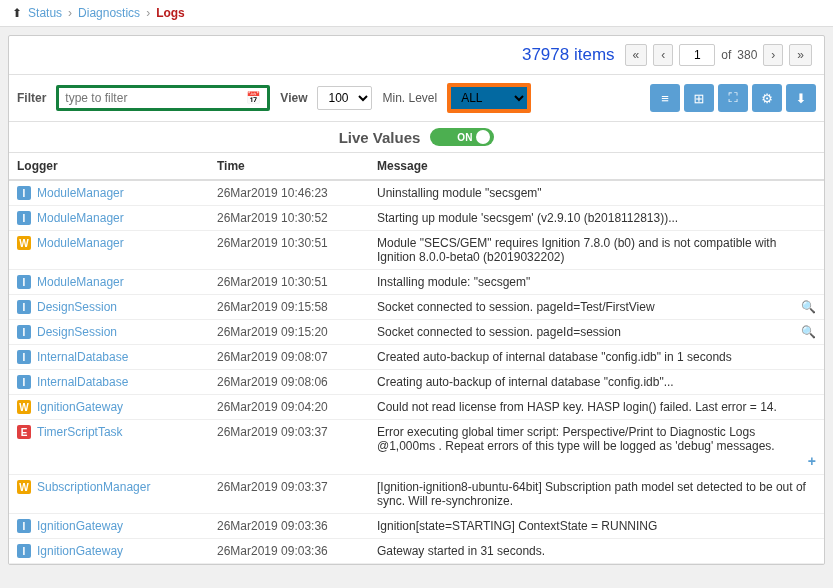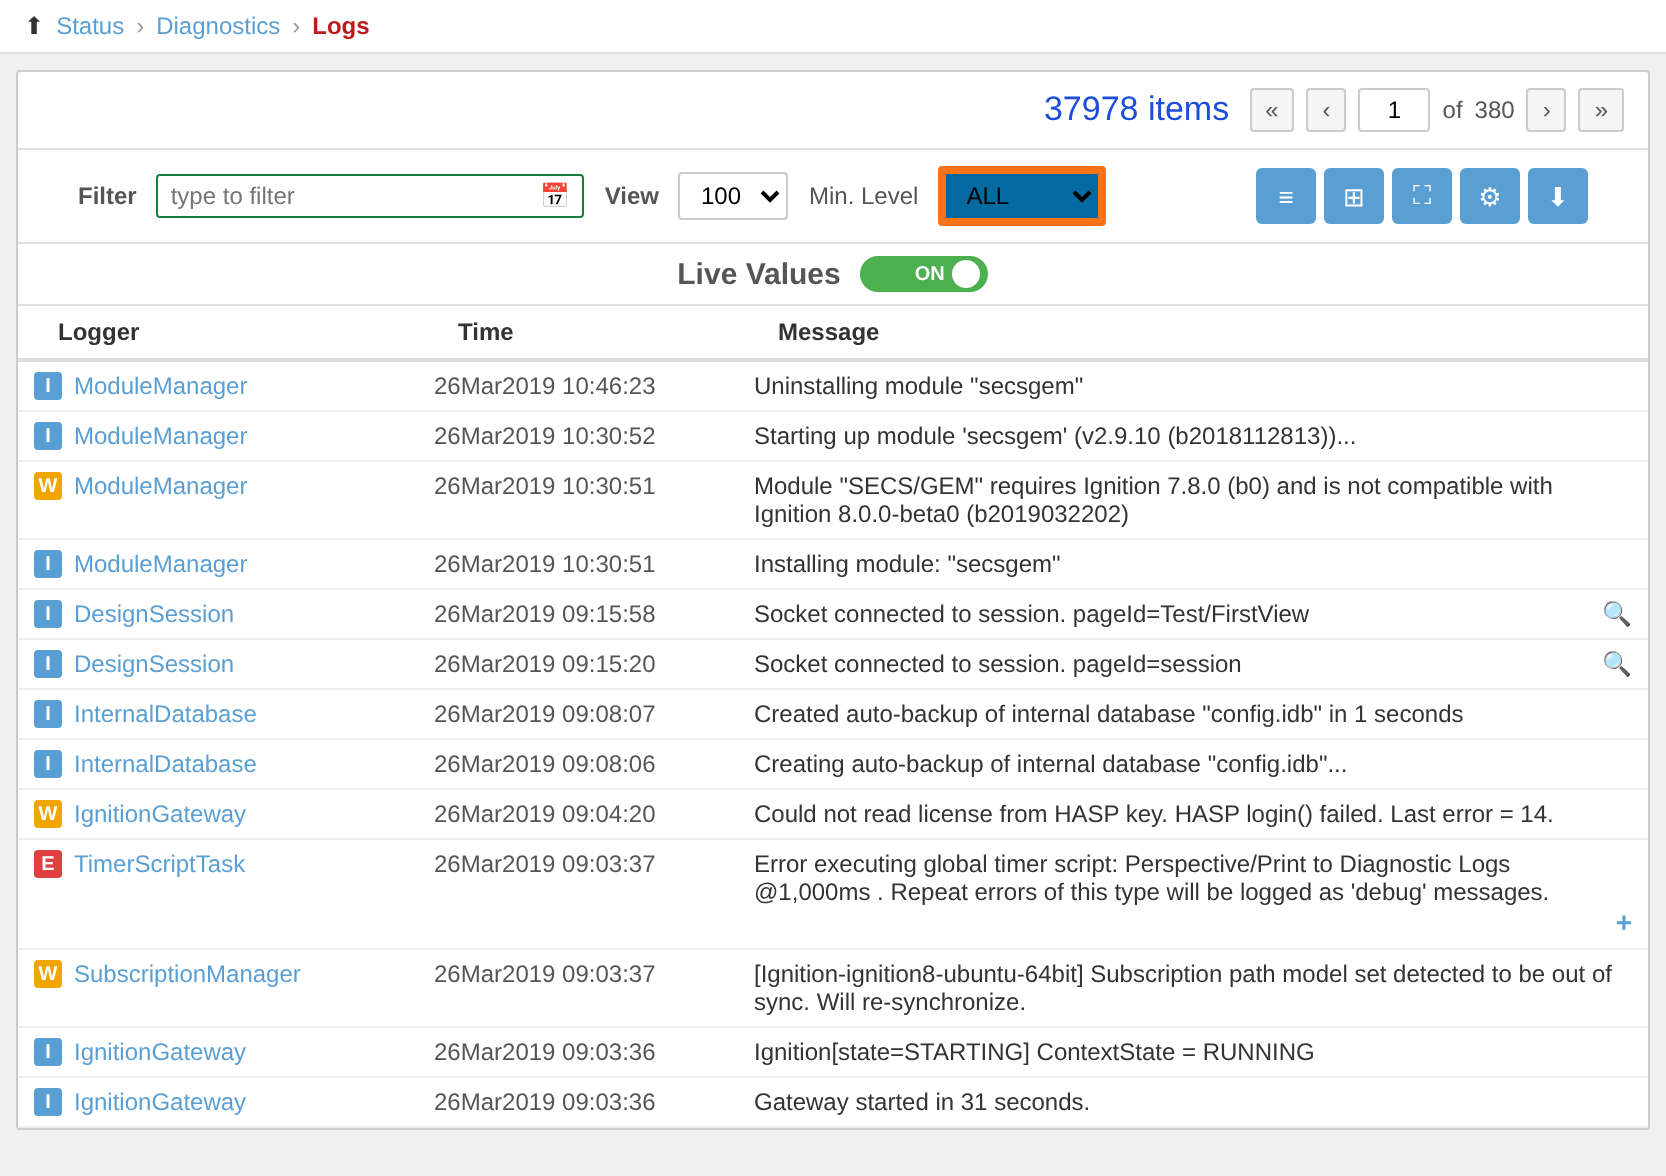--- a/index.html
+++ b/index.html
@@ -57,31 +57,31 @@
       border-radius: 2px;
       padding: 3px;
       font-size: 12px;
     }
 
     .page-of { font-size: 12px; color: #555; }
 
     .filter-bar {
       display: flex;
       align-items: center;
-      padding: 8px 30px;
+      padding: 8px 8px;
       gap: 10px;
       border-bottom: 1px solid #e0e0e0;
     }
 
     .filter-label { font-size: 12px; color: #555; font-weight: bold; }
 
     .filter-input-wrap {
       display: flex;
       align-items: center;
-      border: 1px solid #15803d;
+      border: 3px solid #15803d;
       border-radius: 2px;
       background: #fff;
       padding: 3px 6px;
       width: 214px;
     }
     .filter-input {
       border: none;
       outline: none;
       font-size: 12px;
       color: #aaa;
@@ -175,21 +175,21 @@
       border-collapse: collapse;
       font-size: 12px;
     }
 
     thead tr {
       border-bottom: 2px solid #ddd;
     }
 
     thead th {
       text-align: left;
-      padding: 6px 20px;
+      padding: 6px 8px;
       font-weight: bold;
       color: #333;
       background: #fff;
     }
 
     tbody tr {
       border-bottom: 1px solid #eee;
     }
 
     td {

